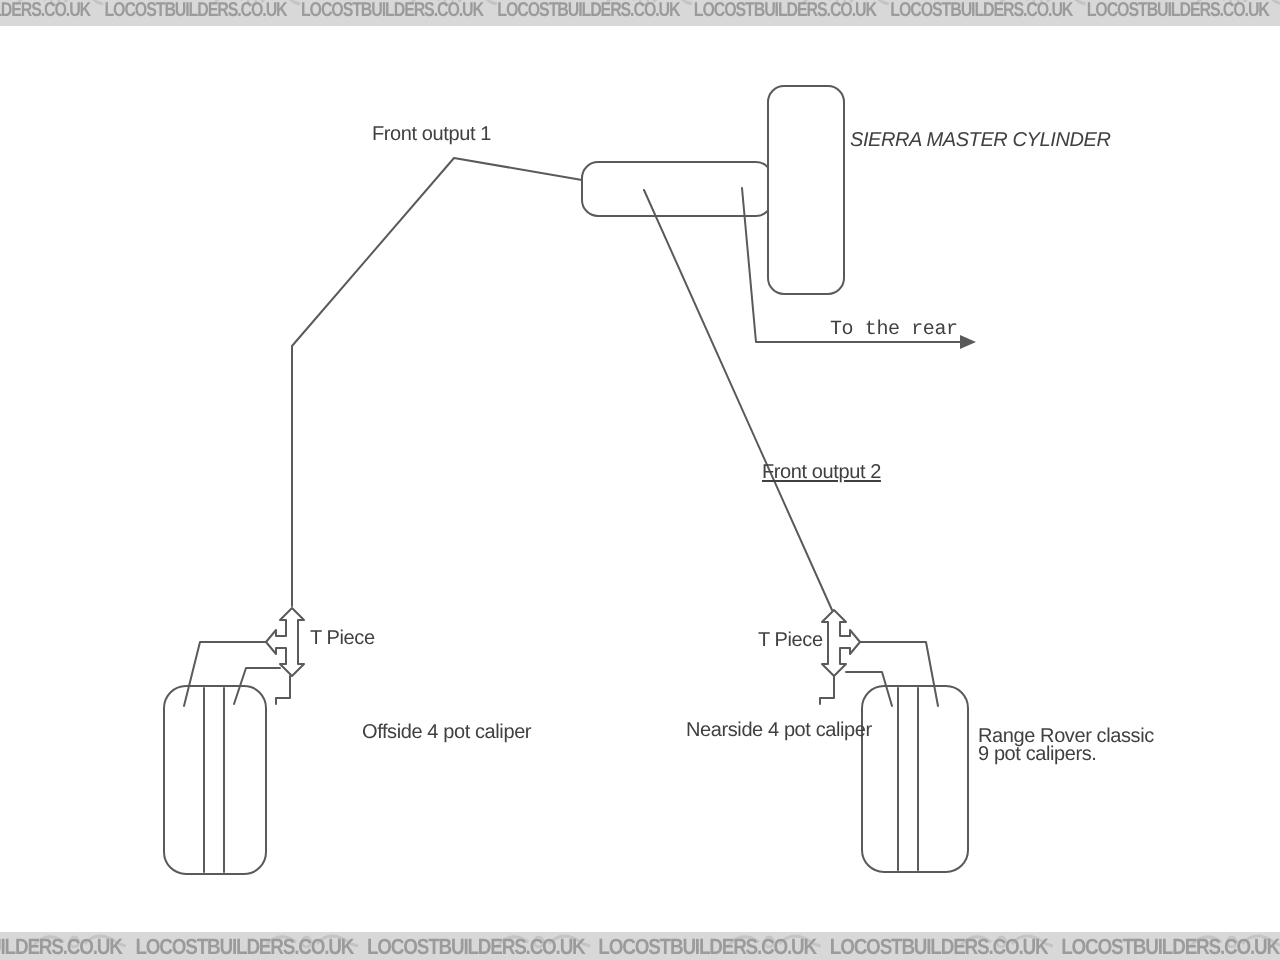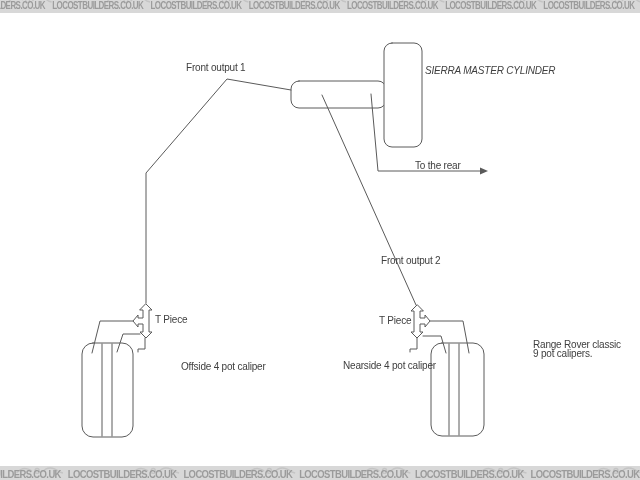--- a/index.html
+++ b/index.html
@@ -100,27 +100,27 @@
     <polyline points="430,321 463,321 469,353"></polyline>
     <polyline points="417,338 417,349 410,349 410,352"></polyline>
     <polyline points="423,336 441,336 446,353"></polyline>
 
     <path fill="#ffffff" d="M146,304 L152,310 L149,310 L149,332 L152,332 L146,338 L140,332 L143,332 L143,324 L138,324 L138,327 L133,321 L138,315 L138,318 L143,318 L143,310 L140,310 Z"></path>
     <path fill="#ffffff" d="M417,305 L411,311 L414,311 L414,332 L411,332 L417,338 L423,332 L420,332 L420,324 L425,324 L425,327 L430,321 L425,315 L425,318 L420,318 L420,311 L423,311 Z"></path>
   </svg>
 
   <div class="lbl" style="left:425px; top:66px;font-style:italic;">SIERRA MASTER CYLINDER</div>
   <div class="lbl" style="left:186px; top:63px;">Front output 1</div>
-  <div class="lbl" style="left:381px; top:256px;">Front output 2</div>
-  <div class="lbl" style="left:415px; top:161px;">To the rear</div>
+  <div class="lbl" style="left:381px; top:232px;text-decoration:underline;">Front output 2</div>
+  <div class="lbl" style="left:415px; top:161px;font-family:Liberation Mono, monospace;">To the rear</div>
   <div class="lbl" style="left:155px; top:315px;">T Piece</div>
   <div class="lbl" style="left:379px; top:316px;">T Piece</div>
   <div class="lbl" style="left:148px; top:362px;margin-left:33px;">Offside 4 pot caliper</div>
   <div class="lbl" style="left:343px; top:361px;text-align:center;">Nearside 4 pot caliper</div>
-  <div class="lbl" style="left:489px; top:340px;margin-left:44px;">
+  <div class="lbl" style="left:489px; top:364px;">
     <div>Range Rover classic</div>
     <div>9 pot calipers.</div>
   </div>
 
   <div class="banner banner-bottom">
     <div class="wm-row">
         <span class="wm-tile"><svg class="wm-logo" width="58" height="10" fill="none" stroke="#c4c4c4" stroke-width="1.5">
             <path d="M2,9 Q10,1 20,7"></path>
             <circle cx="26" cy="7" r="2.5"></circle>
             <path d="M32,8 Q40,0 52,8 L56,9"></path>

